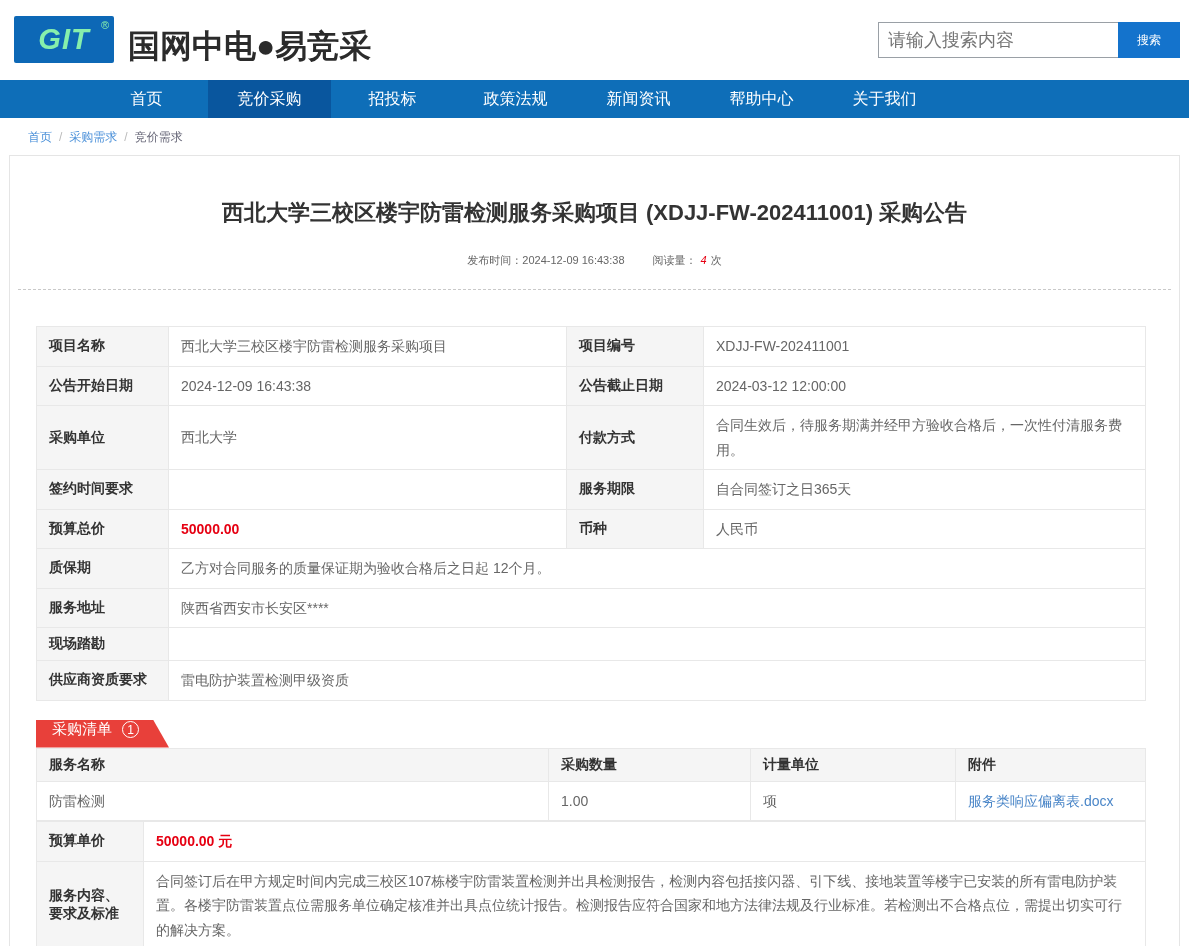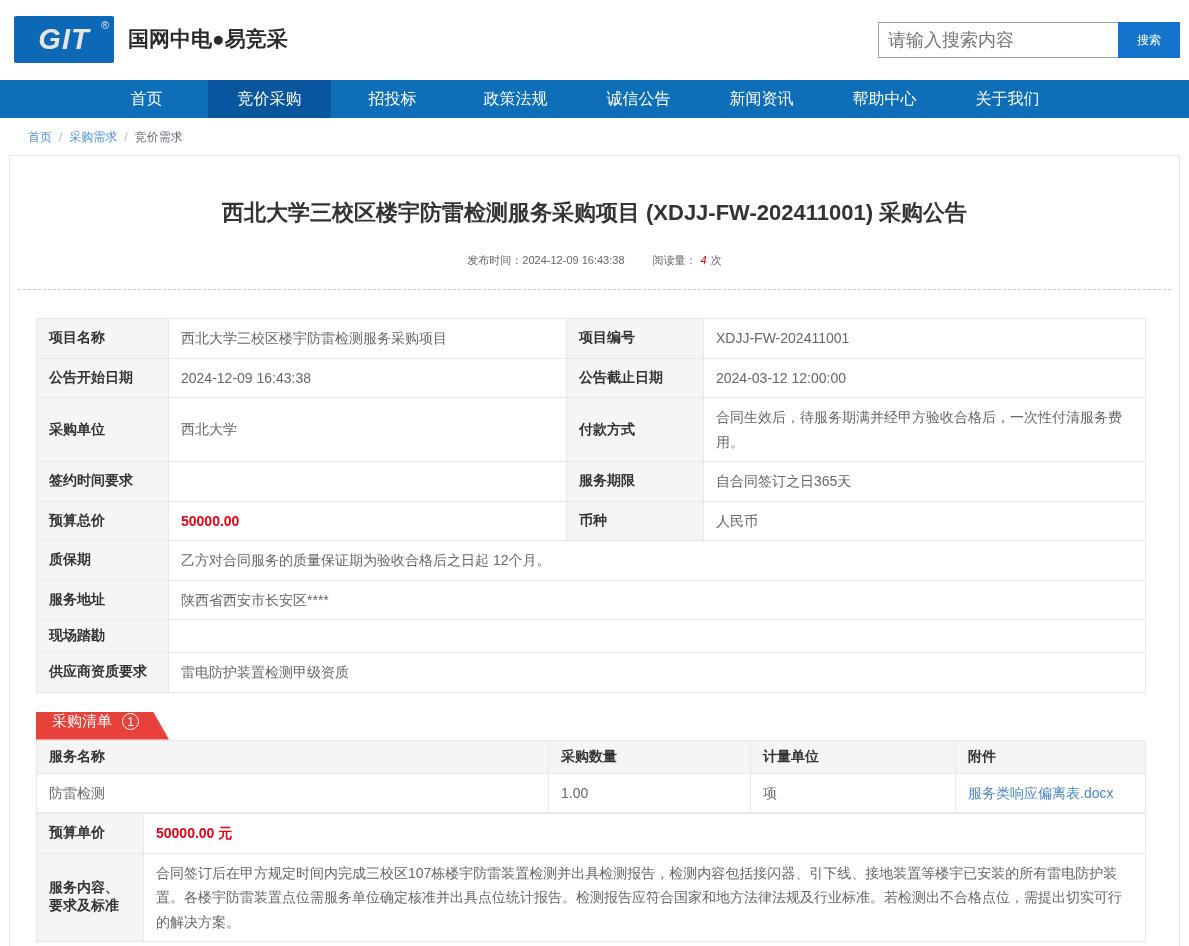--- a/index.html
+++ b/index.html
@@ -5,26 +5,26 @@
   * { box-sizing: border-box; }
   html,body { margin:0; padding:0; }
   body {
     width:1189px; height:946px; overflow:hidden; background:#fff;
     font-family:"Liberation Sans","DejaVu Sans",sans-serif; color:#333;
   }
   
   .header { height:80px; position:relative; background:#fff; }
   .logo {
     position:absolute; left:14px; top:16px; width:100px; height:47px;
-    background:#0d68b6; color:#e5e5e5; border-radius:2px;
+    background:#0d68b6; color:#86efac; border-radius:2px;
     display:flex; align-items:center; justify-content:center;
   }
   .logo-text { font-style:italic; font-weight:bold; font-size:29px; letter-spacing:1px; }
   .logo-reg { position:absolute; top:3px; right:5px; font-size:11px; font-style:normal; }
-  .brand { position:absolute; left:128px; top:25px; font-size:21px; font-weight:bold; color:#2b2b2b; }
+  .brand { position:absolute; left:128px; top:25px; font-size:32px; font-weight:bold; color:#2b2b2b; }
   .search { position:absolute; right:9px; top:22px; display:flex; height:36px; }
   .search input {
     width:240px; height:36px; border:1px solid #9aa0a6; border-right:none;
     padding:0 9px; font-size:18px; color:#555; outline:none;
   }
   .search button {
     width:62px; height:36px; background:#1473cc; color:#fff; border:none;
     font-size:12px; cursor:pointer;
   }
   
@@ -42,21 +42,21 @@
   
   .card { margin:0 9px; border:1px solid #e5e5e5; background:#fff; height:792px; }
   .title { text-align:center; font-size:22px; font-weight:bold; color:#333; margin-top:42px; }
   .meta { text-align:center; font-size:11px; color:#666; margin-top:25px; }
   .meta .views-label { margin-left:28px; }
   .meta .views-count { color:#e60012; font-style:italic; margin:0 4px; }
   .dashed { border-top:1px dashed #c9c9c9; margin:21px 8px 0 8px; }
   
   table.tbl {
     border-collapse:collapse; table-layout:fixed; width:1110px;
-    margin:28px 29px 0 26px; font-size:14px;
+    margin:36px 29px 0 26px; font-size:14px;
   }
   table.tbl.attach { margin-top:0; }
   .tbl td, .tbl th { border:1px solid #e8e8e8; padding:7px 12px; text-align:left; vertical-align:middle; }
   .lbl { background:#f5f5f5; font-weight:bold; color:#333; }
   .val { color:#666; line-height:1.75; }
   .red { color:#e60012; font-weight:bold; }
   .tbl a { color:#4a86c8; text-decoration:none; cursor:pointer; }
   
   .ribbon {
     margin:19px 0 0 26px; height:28px; display:inline-flex; align-items:center;
@@ -82,21 +82,20 @@
     <input type="text" placeholder="请输入搜索内容" style="">
     <button>搜索</button>
   </div>
 </div>
 
 <div class="nav">
   <div class="nav-item">首页</div>
   <div class="nav-item active">竞价采购</div>
   <div class="nav-item">招投标</div>
   <div class="nav-item">政策法规</div>
-  <div class="nav-item">诚信公告</div>
   <div class="nav-item">新闻资讯</div>
   <div class="nav-item">帮助中心</div>
   <div class="nav-item">关于我们</div>
 </div>
 
 <div class="breadcrumb">
   <a>首页</a><span class="sep">/</span><a>采购需求</a><span class="sep">/</span><span class="current">竞价需求</span>
 </div>
 
 <div class="card">

